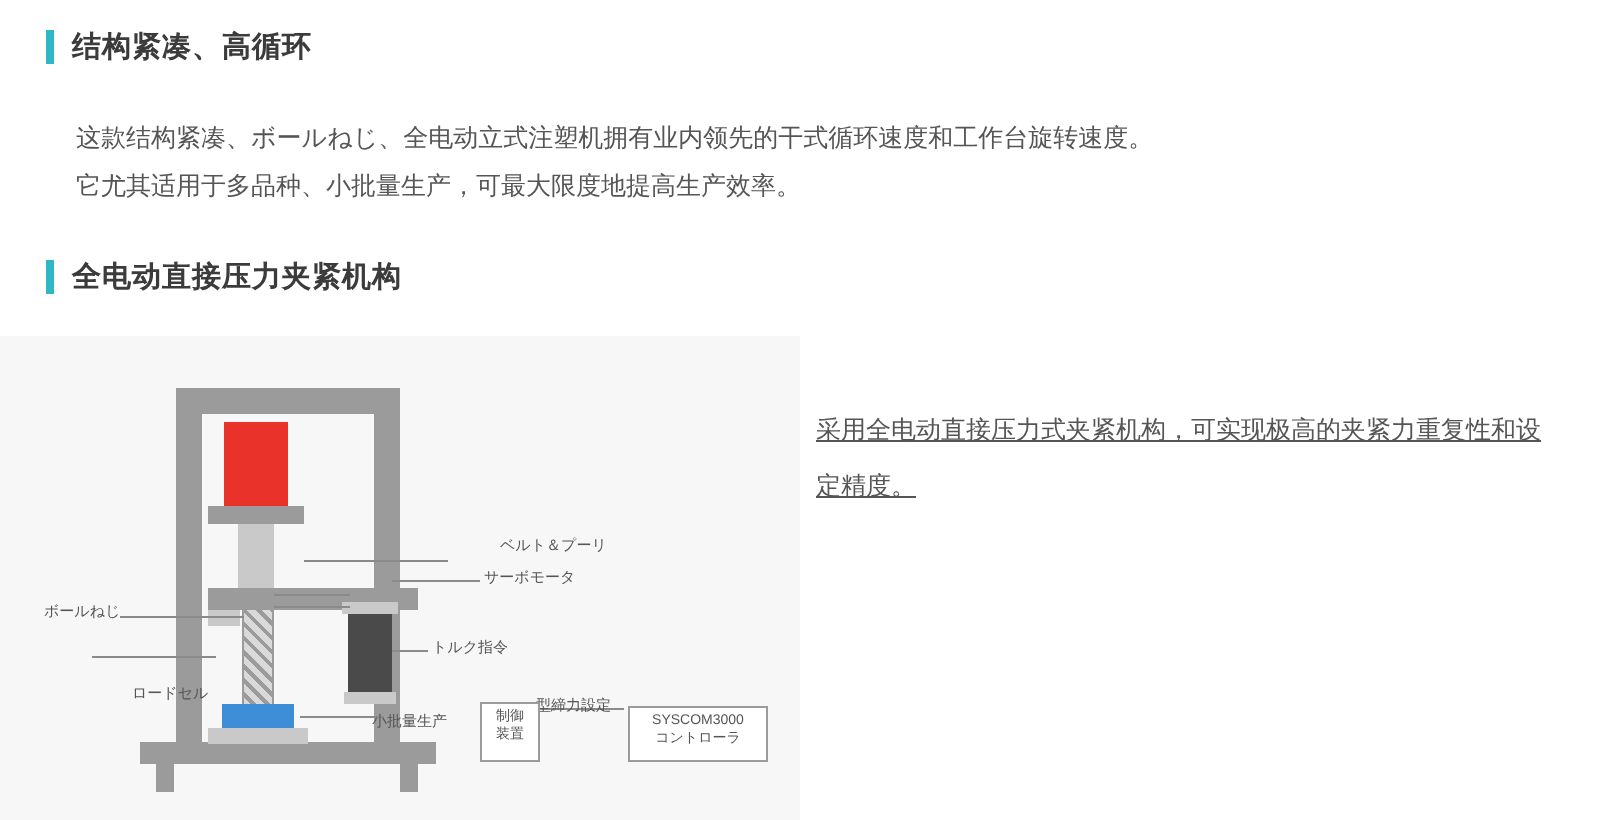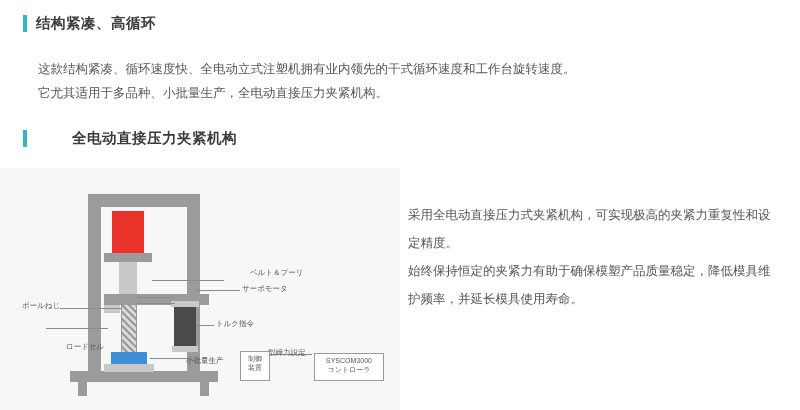--- a/index.html
+++ b/index.html
@@ -36,21 +36,21 @@
   }
   .section-head .title {
     font-size: 14.5px;
     font-weight: bold;
     color: #3b3b3b;
     letter-spacing: .5px;
     white-space: nowrap;
   }
 
   #head1 { left: 23px; top: 14px; }
-  #head2 { left: 23px; top: 129px; gap: 36px; }
+  #head2 { left: 23px; top: 129px; }
 
   
   .para {
     position: absolute;
     left: 38px;
     top: 57px;
     width: 640px;
     font-size: 12.5px;
     line-height: 24px;
     color: #555;
@@ -59,20 +59,21 @@
 
   
   .right-text {
     position: absolute;
     left: 408px;
     top: 201px;
     width: 368px;
     font-size: 12.5px;
     line-height: 28px;
     color: #555;
+    text-decoration: underline;
   }
 
   
   .figure {
     position: absolute;
     left: 0;
     top: 168px;
     width: 400px;
     height: 242px;
     background: #f7f7f7;
@@ -119,32 +120,31 @@
 <body>
 
 <div class="page">
 
   <div class="section-head" id="head1">
     <span class="bar"></span>
     <span class="title">结构紧凑、高循环</span>
   </div>
 
   <div class="para">
-    <div>这款结构紧凑、循环速度快、全电动立式注塑机拥有业内领先的干式循环速度和工作台旋转速度。</div>
-    <div>它尤其适用于多品种、小批量生产，全电动直接压力夹紧机构。</div>
+    <div>这款结构紧凑、ボールねじ、全电动立式注塑机拥有业内领先的干式循环速度和工作台旋转速度。</div>
+    <div>它尤其适用于多品种、小批量生产，可最大限度地提高生产效率。</div>
   </div>
 
   <div class="section-head" id="head2">
     <span class="bar"></span>
     <span class="title">全电动直接压力夹紧机构</span>
   </div>
 
   <div class="right-text">
     <div>采用全电动直接压力式夹紧机构，可实现极高的夹紧力重复性和设定精度。</div>
-    <div>始终保持恒定的夹紧力有助于确保模塑产品质量稳定，降低模具维护频率，并延长模具使用寿命。</div>
   </div>
 
   <div class="figure">
     <div class="fig-inner">
 
       <div class="grey" style="left:88px; top:26px; width:112px; height:13px;"></div>
 
       <div class="grey" style="left:88px; top:26px; width:13px; height:178px;"></div>
 
       <div class="grey" style="left:187px; top:26px; width:13px; height:178px;"></div>

